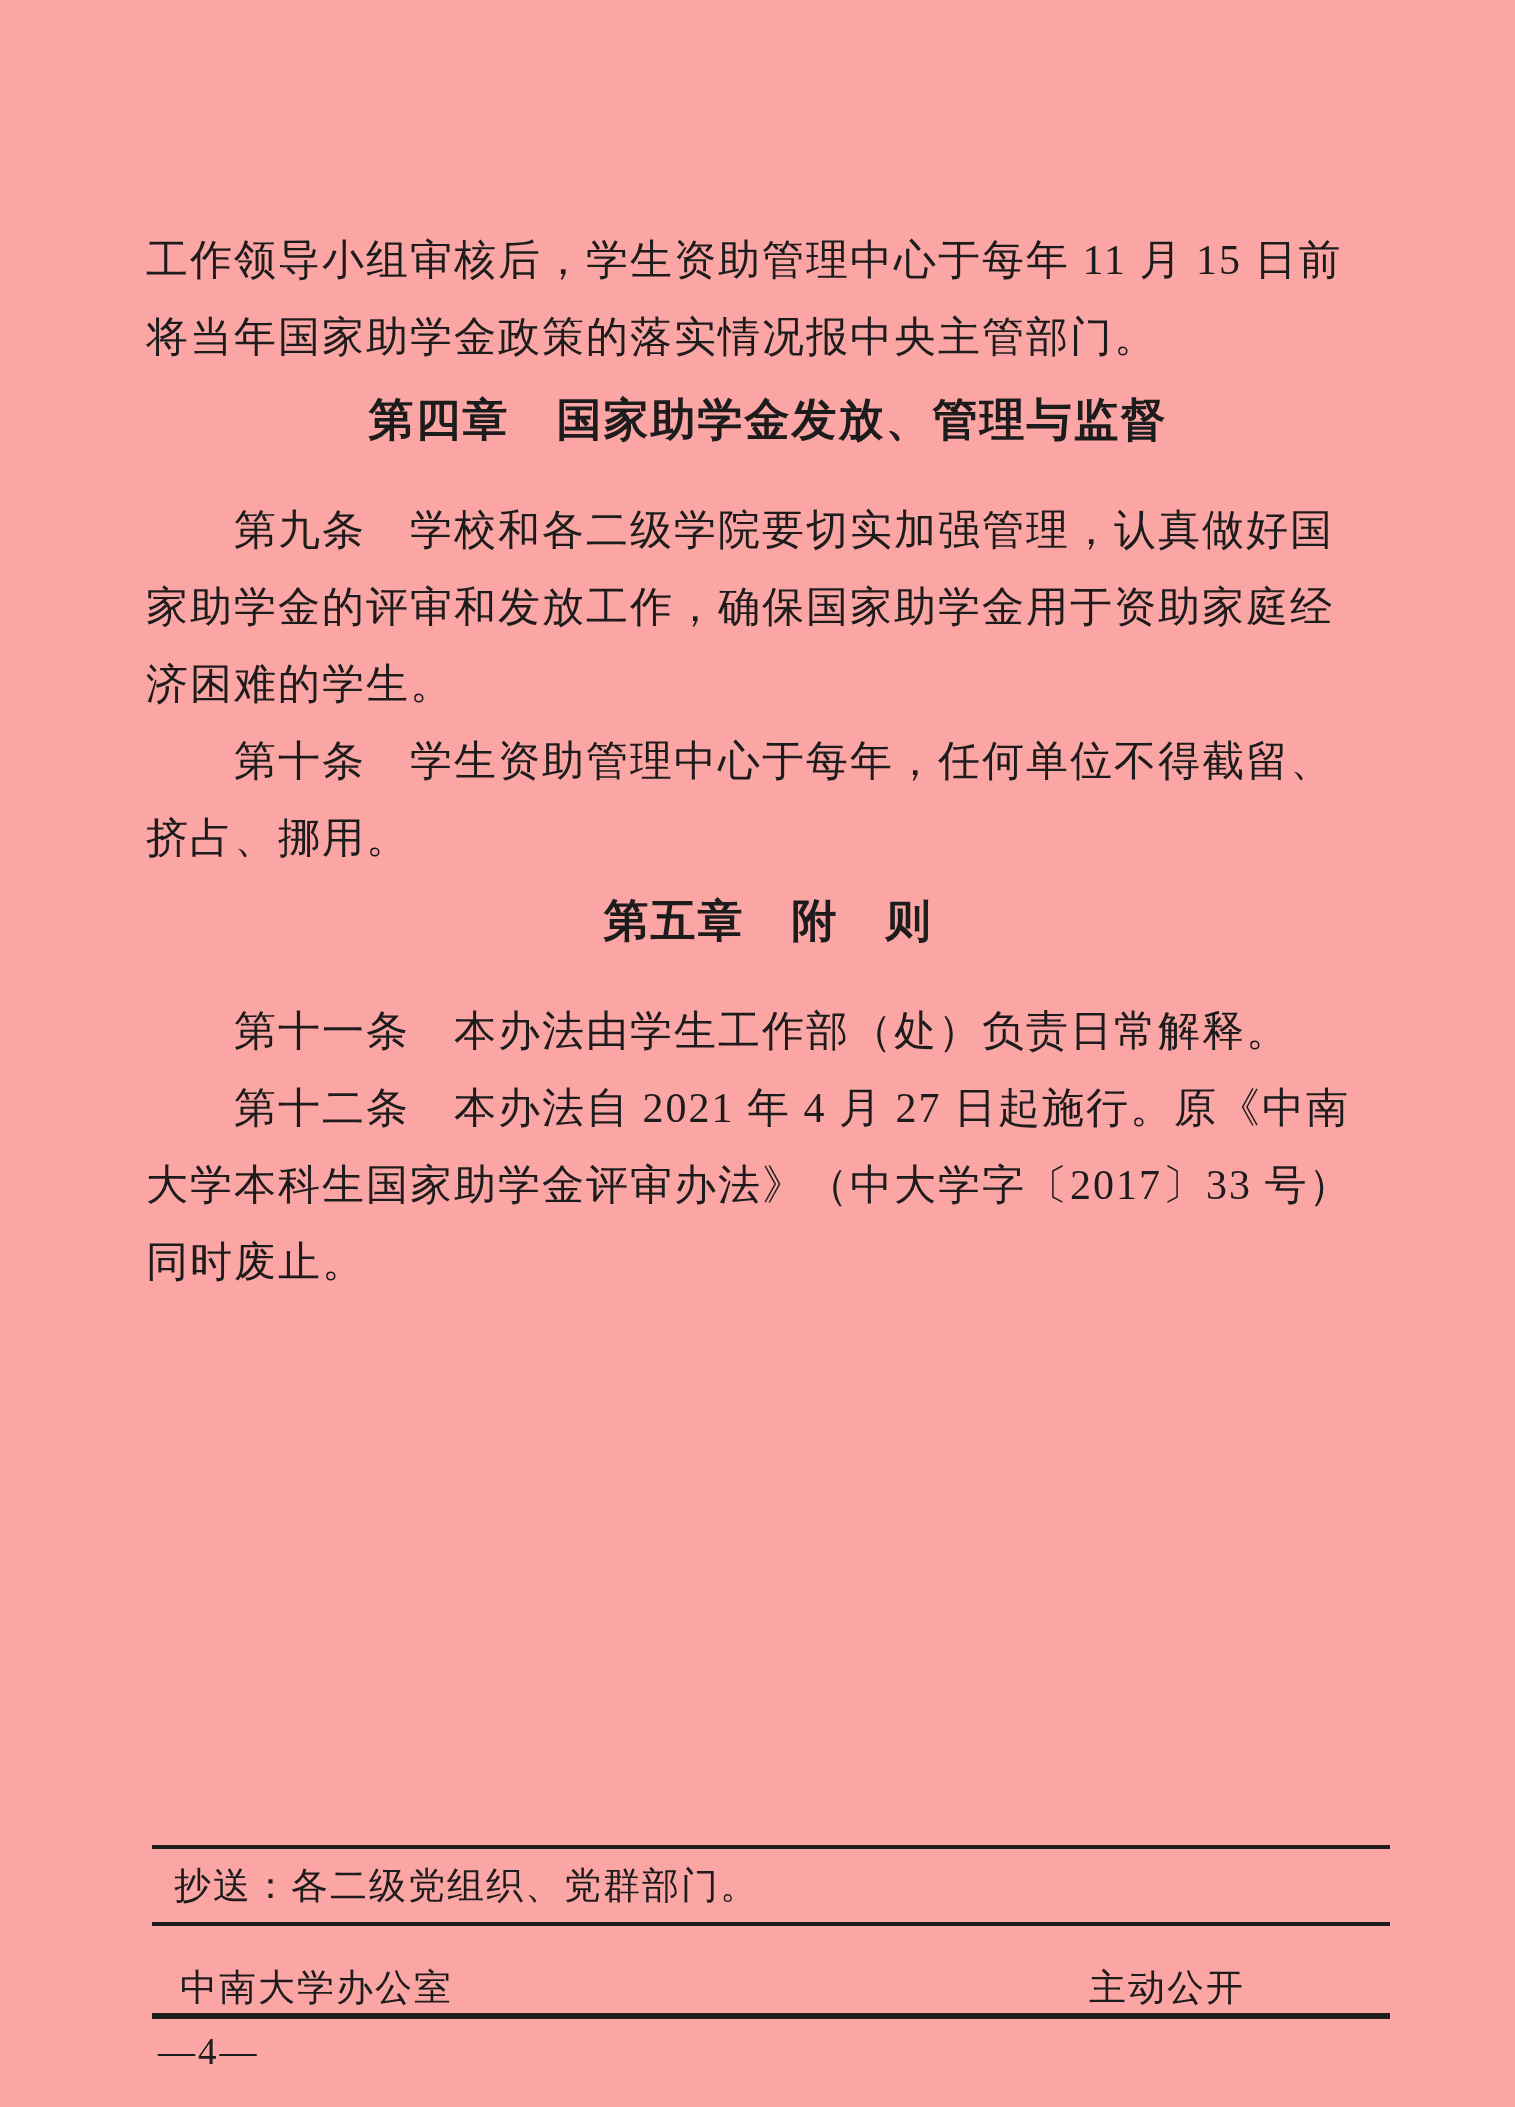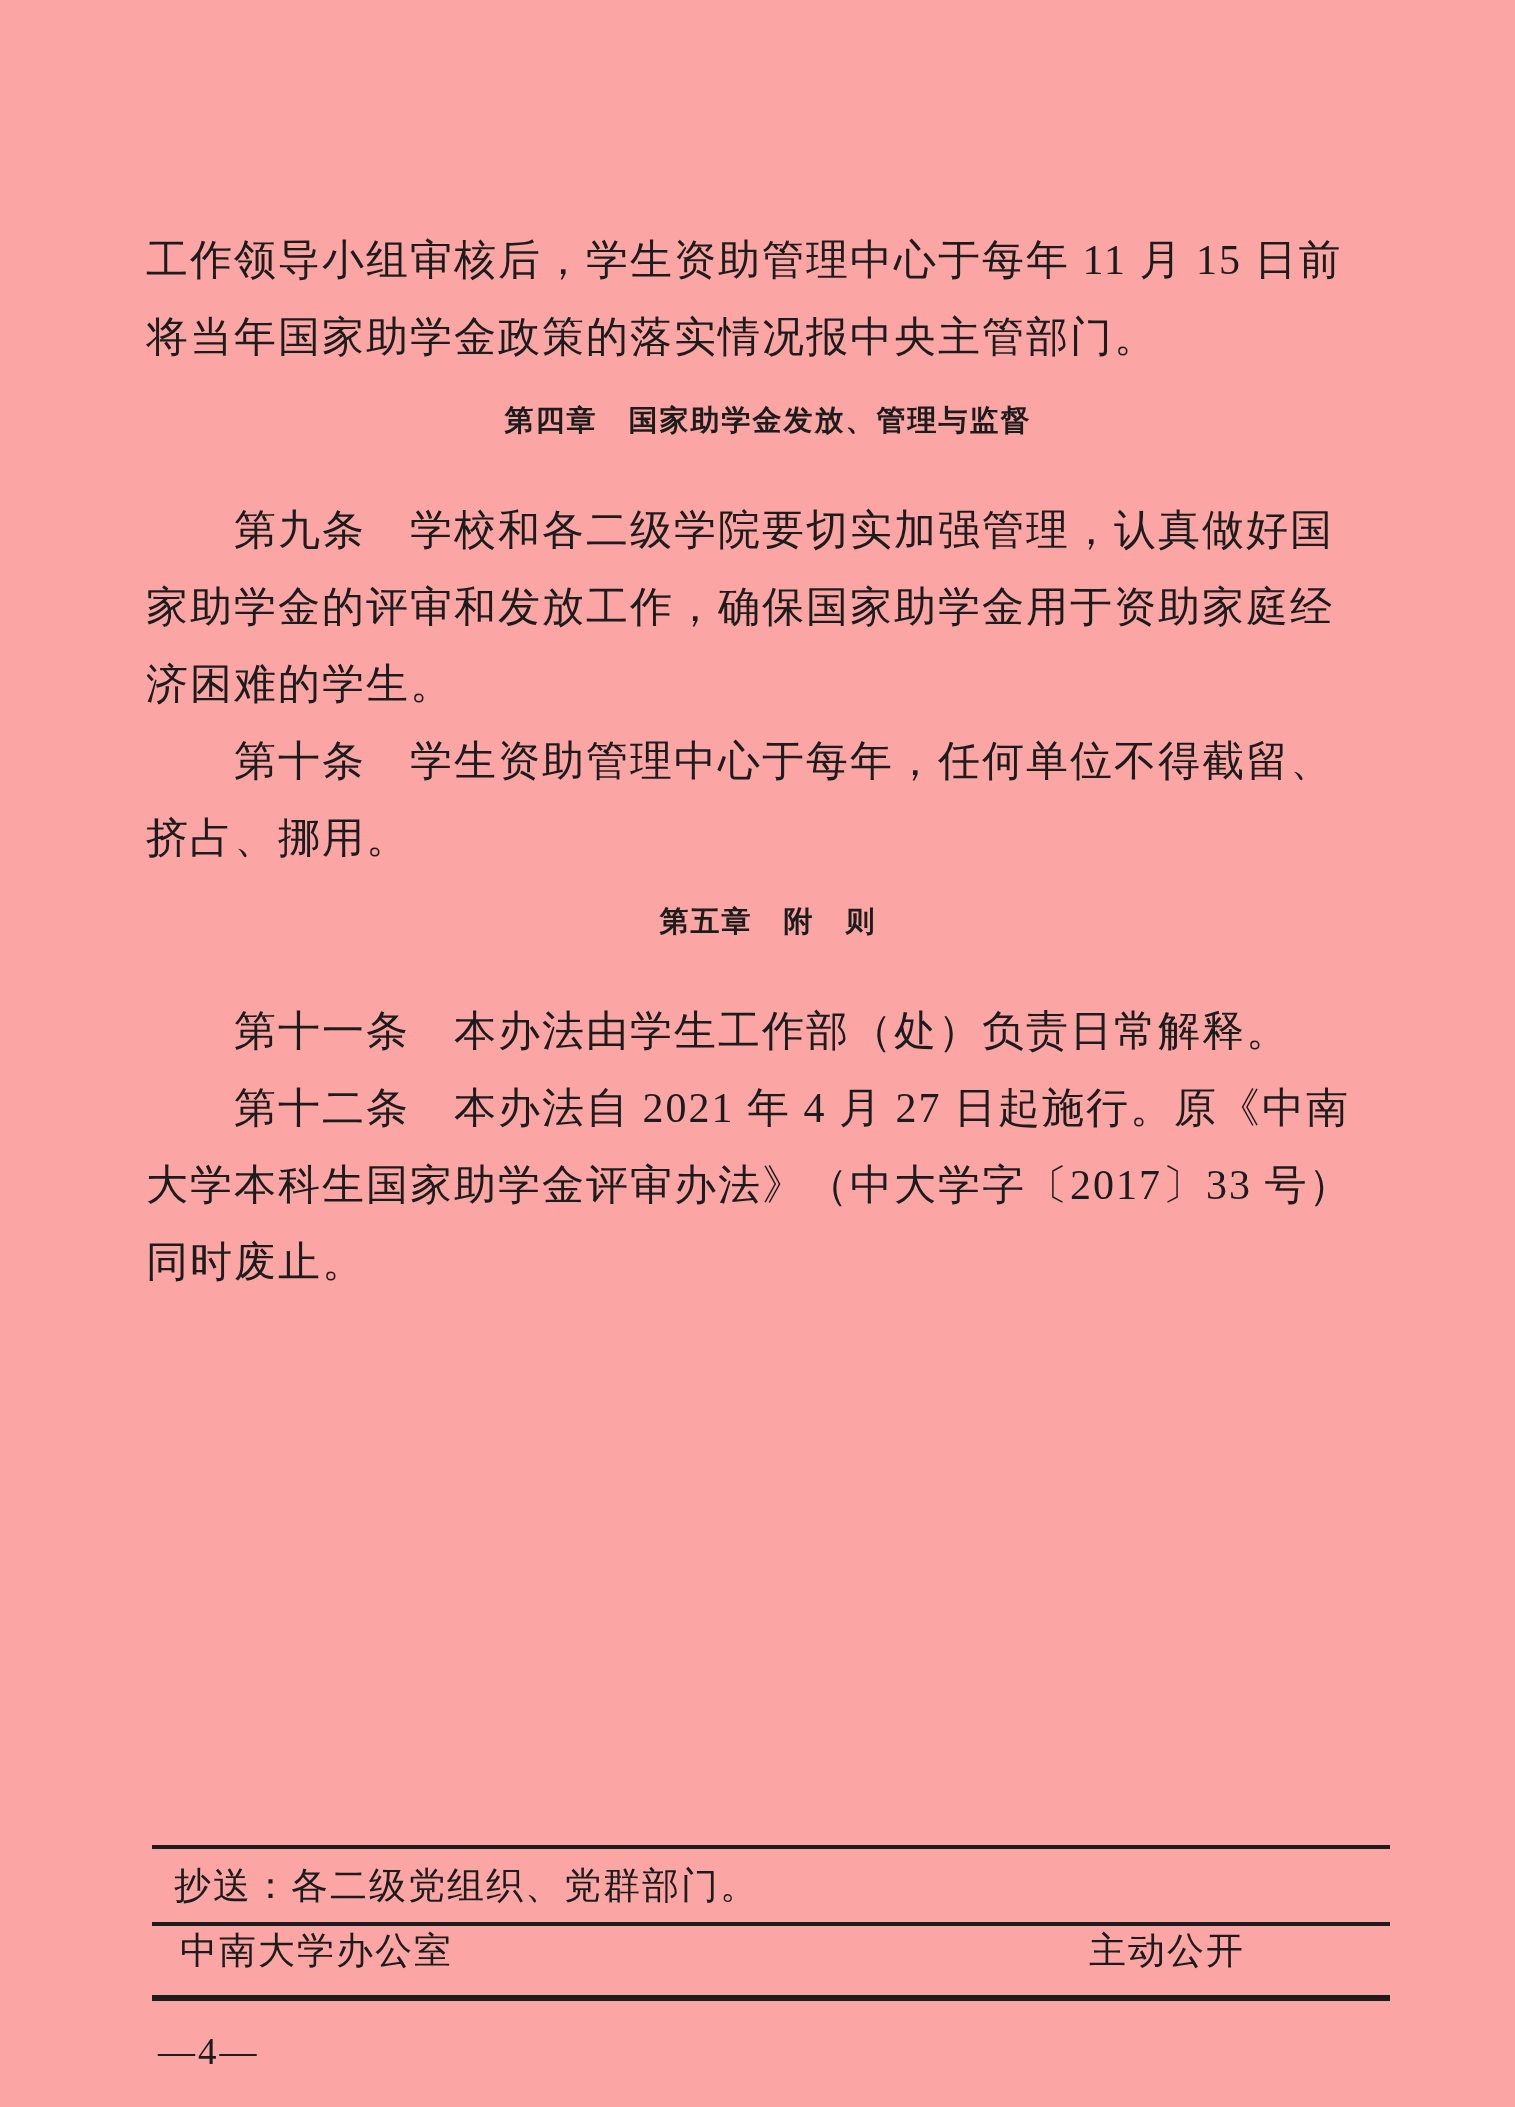--- a/index.html
+++ b/index.html
@@ -29,21 +29,21 @@
     margin: 0;
     white-space: pre-wrap;
     text-indent: 88px;
   }
   .para.no-indent {
     text-indent: 0;
   }
   .chapter {
     font-family: "Liberation Sans", "DejaVu Sans", sans-serif;
     font-weight: 700;
-    font-size: 29px;
+    font-size: 45px;
     line-height: 56px;
     text-align: center;
     margin: 16px 0 44px 0;
     letter-spacing: 2px;
     white-space: pre-wrap;
     text-indent: 0;
   }
   .footer {
     position: absolute;
     left: 152px;
@@ -61,22 +61,22 @@
   .cc {
     font-size: 37px;
     line-height: 74px;
     height: 73px;
     padding-left: 22px;
     letter-spacing: 2px;
   }
   .pub-row {
     display: flex;
     justify-content: space-between;
-    align-items: flex-start;
-    height: 69px;
+    align-items: flex-end;
+    height: 87px;
     padding-left: 28px;
     padding-right: 145px;
     font-size: 37px;
     letter-spacing: 2px;
   }
   .page-number {
     position: absolute;
     left: 158px;
     top: 2022px;
     font-family: "Liberation Serif", "DejaVu Serif", serif;

